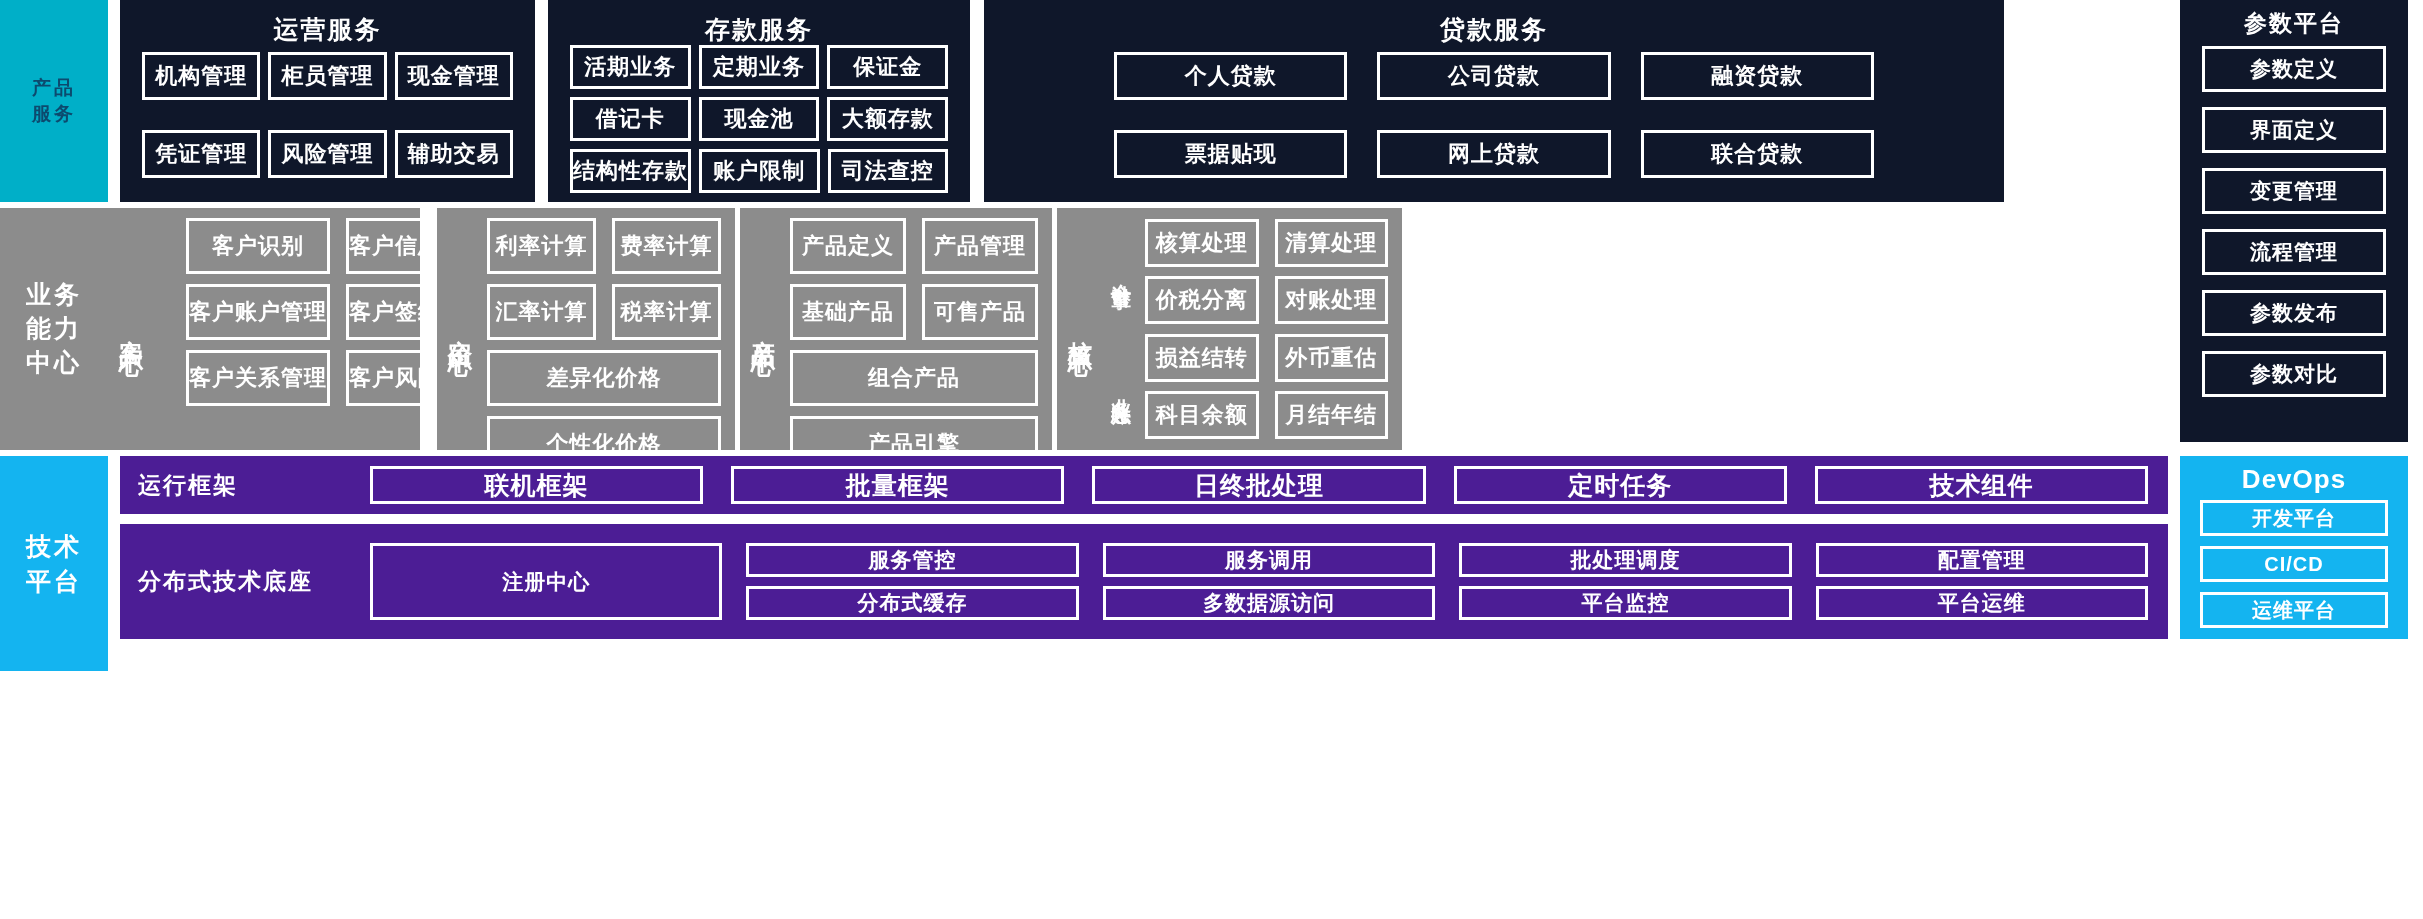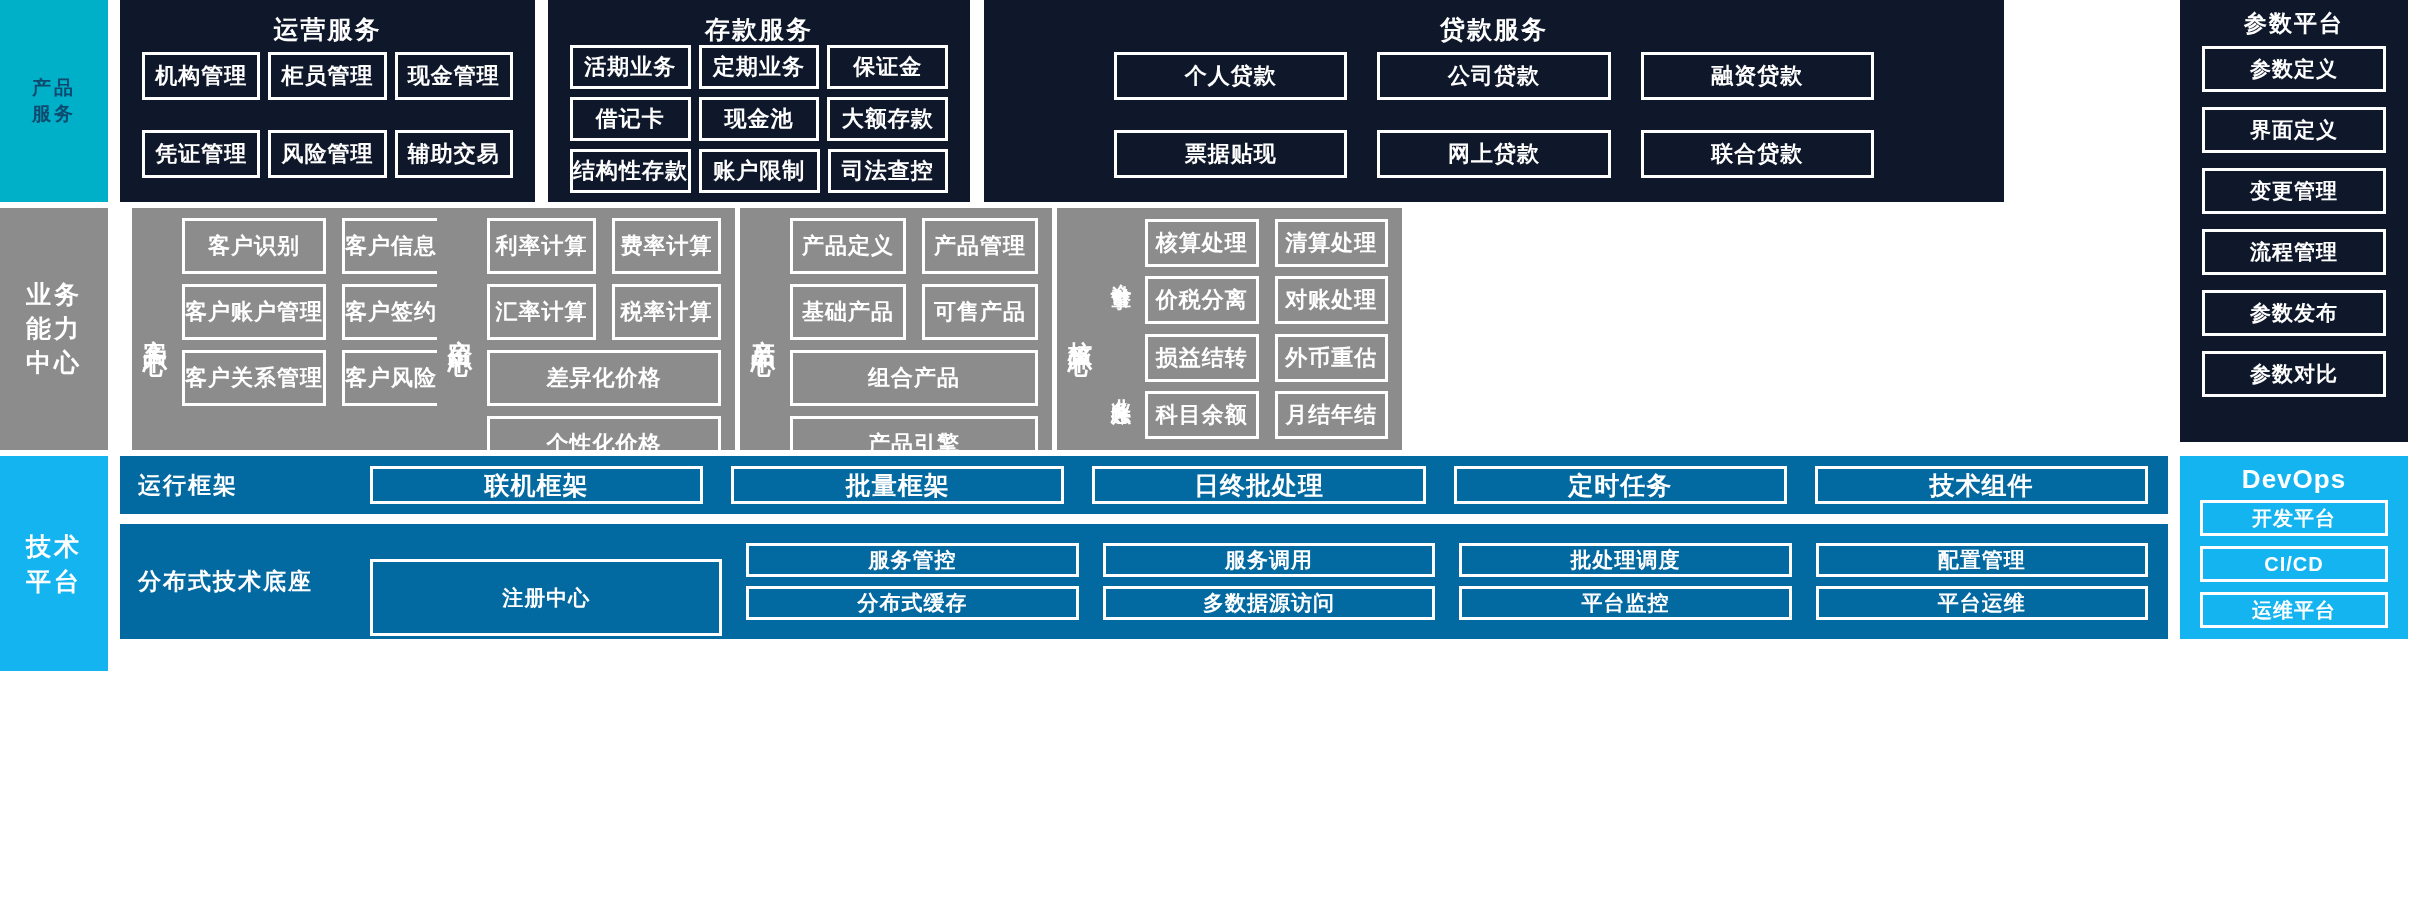--- a/index.html
+++ b/index.html
@@ -107,21 +107,21 @@
              gap: 10px; padding: 10px 14px 10px 4px; }
   .cp-row { display: flex; gap: 16px; }
   .cp-row .tile { flex: 1; height: 56px; font-size: 22px; }
 
   #c-cust  { left: 120px; width: 310px; }
   #c-price { left: 437px; width: 300px; }
   #c-prod  { left: 738px; width: 310px; }
   #c-acct  { left: 1055px; width: 330px; }
 
   
-  #c-cust  { left: 132px; width: 312px; }
+  #c-cust  { left: 108px; width: 312px; gap: 28px; }
   #c-price { left: 437px; width: 298px; }
   #c-prod  { left: 740px; width: 312px; }
   #c-acct  { left: 1057px; width: 345px; }
 
   
   .acct-body { flex: 1; display: flex; flex-direction: column; justify-content: center; }
   .acct-seg { display: flex; align-items: stretch; }
   .acct-seg .vlabel { font-size: 20px; width: 38px; flex: 0 0 38px; letter-spacing: 2px; }
   .acct-grid { flex: 1; display: flex; flex-direction: column; gap: 9px; padding: 5px 14px 5px 4px; }
   .acct-grid .cp-row .tile { height: 48px; }
@@ -133,35 +133,35 @@
     position: absolute; left: 0; top: 0; width: 108px; height: 215px;
     background: #14B4F0;
     display: flex; align-items: center; justify-content: center;
   }
   .r3-left .txt {
     color: #fff; font-weight: bold; font-size: 25px; line-height: 1.4;
     text-align: center; letter-spacing: 3px;
   }
 
   .tp-band {
-    position: absolute; left: 120px; background: #0369a1;
+    position: absolute; left: 120px; background: #4c1d95;
     display: flex; align-items: center;
   }
   .tp-band .tp-label {
     color: #fff; font-weight: bold; font-size: 23px; letter-spacing: 2px;
     width: 250px; flex: 0 0 250px; padding-left: 18px; white-space: nowrap;
   }
   #tp-run { top: 0; width: 2048px; height: 58px; }
   #tp-run .tp-cells { flex: 1; display: flex; gap: 28px; padding-right: 20px; }
   #tp-run .tile { flex: 1; height: 38px; font-size: 25px; }
 
   #tp-base { top: 68px; width: 2048px; height: 115px; }
   .base-cells { flex: 1; display: flex; gap: 24px; padding: 12px 20px 12px 0; }
   .base-reg { flex: 1.06; }
-  .base-reg .tile { height: 100%; width: 100%; font-size: 21px; margin-top: 16px; }
+  .base-reg .tile { height: 100%; width: 100%; font-size: 21px; }
   .base-col { flex: 1; display: flex; flex-direction: column; gap: 9px; }
   .base-col .tile { flex: 1; font-size: 21px; }
 
   
   #devops {
     position: absolute; left: 2180px; top: 0; width: 228px; height: 183px;
     background: #14B4F0;
   }
   #devops .band-title { font-size: 26px; padding-top: 8px; letter-spacing: 1px; }
   .devops-list {

